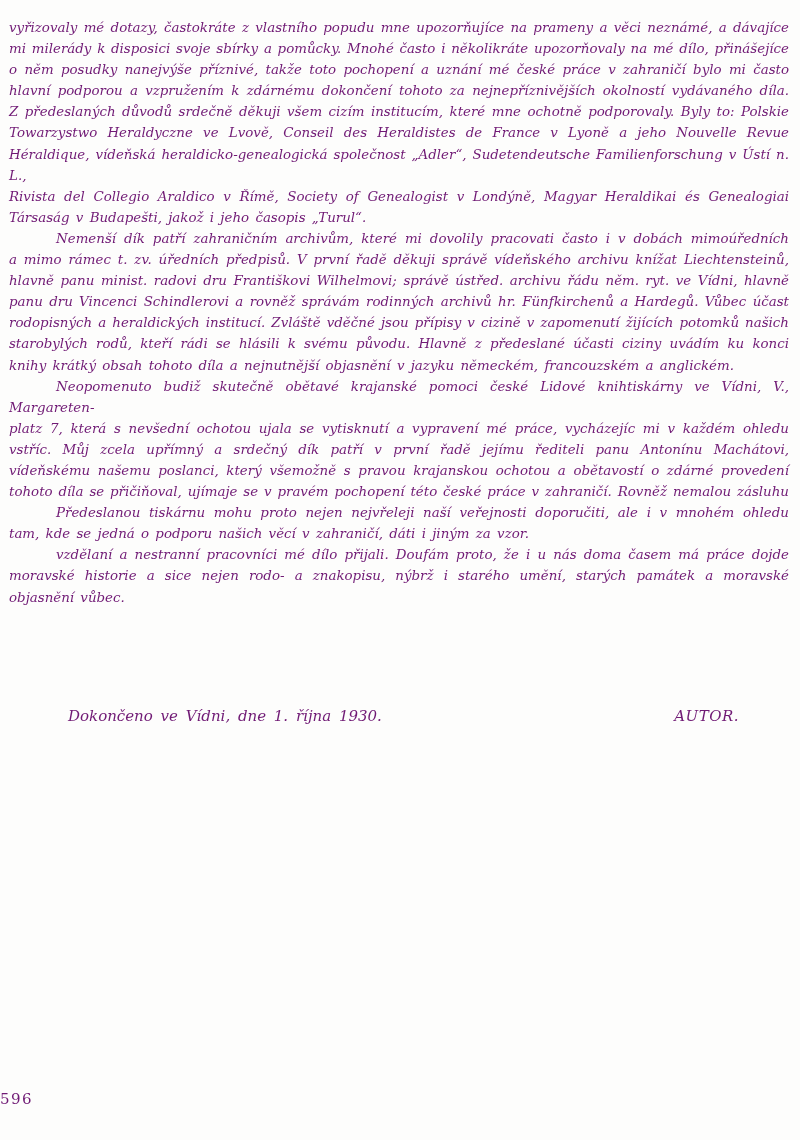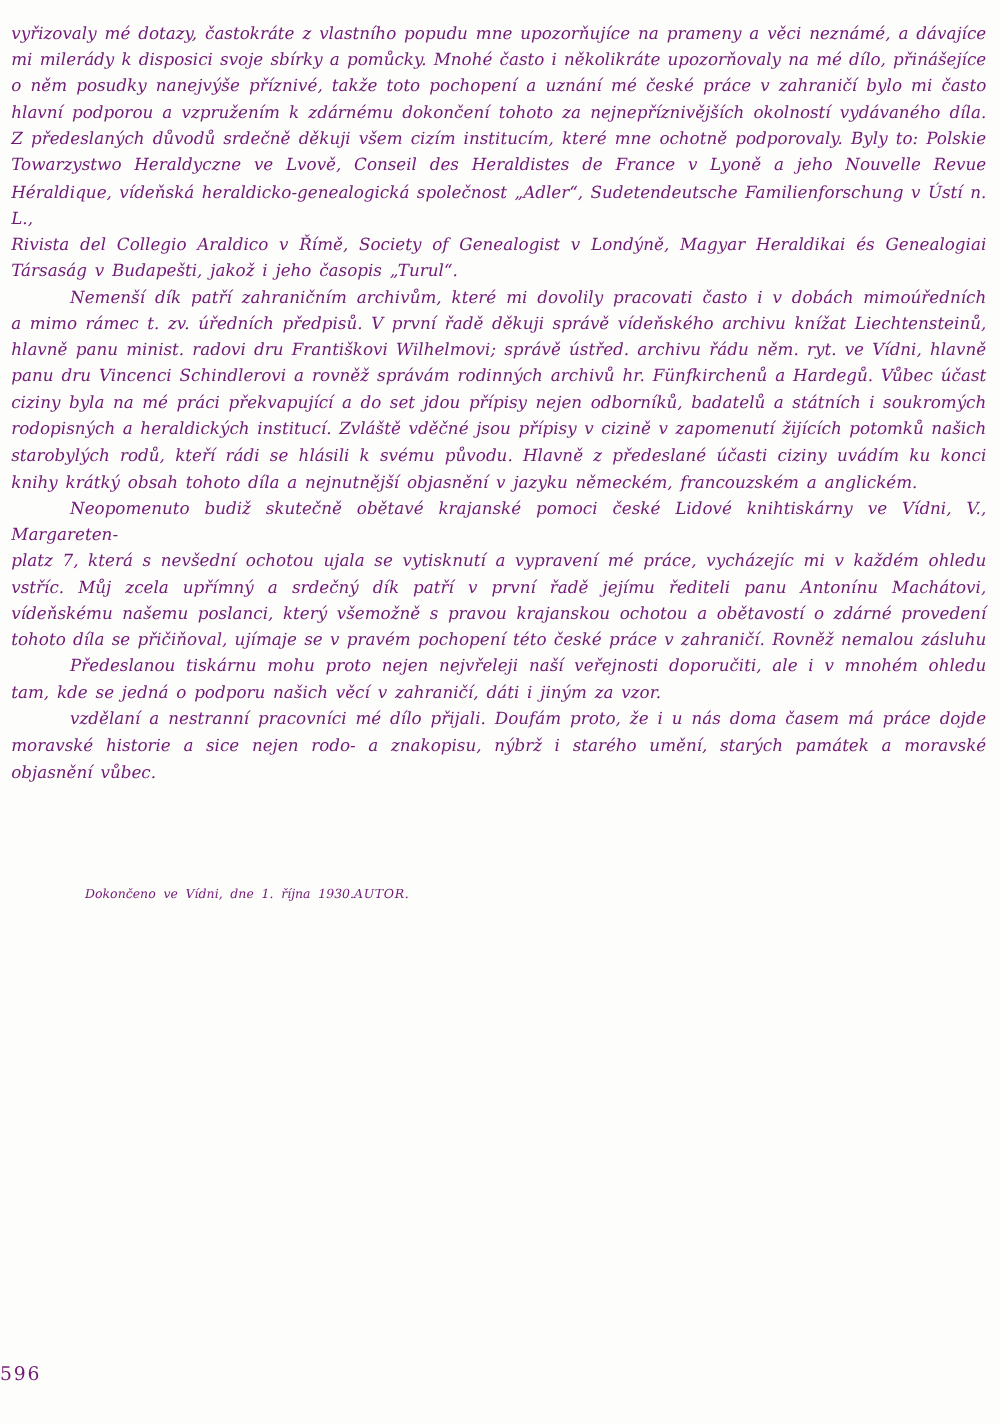--- a/index.html
+++ b/index.html
@@ -38,22 +38,23 @@
     -moz-text-align-last: left;
     word-spacing: 2px;
   }
   .p-indent .line:first-child { text-indent: 47px; }
   .closing {
     position: absolute;
     top: 706px;
     left: 9px;
     width: 780px;
     display: flex;
+    justify-content: space-between;
     align-items: baseline;
-    font-size: 10px;
+    font-size: 15px;
     line-height: 20px;
   }
   .closing .date { margin-left: 59px; word-spacing: 3px; }
   .closing .author { margin-right: 50px; letter-spacing: 0.5px; }
   .page-number {
     position: absolute;
     top: 1090px;
     left: 0;
     width: 100%;
     text-align: left;
@@ -76,21 +77,20 @@
         <div class="line">Towarzystwo Heraldyczne ve Lvově, Conseil des Heraldistes de France v Lyoně a jeho Nouvelle Revue</div>
         <div class="line">Héraldique, vídeňská heraldicko-genealogická společnost „Adler“, Sudetendeutsche Familienforschung v Ústí n. L.,</div>
         <div class="line">Rivista del Collegio Araldico v Římě, Society of Genealogist v Londýně, Magyar Heraldikai és Genealogiai</div>
         <div class="line last">Társaság v Budapešti, jakož i jeho časopis „Turul“.</div>
       </div>
       <div class="paragraph p-indent">
         <div class="line">Nemenší dík patří zahraničním archivům, které mi dovolily pracovati často i v dobách mimoúředních</div>
         <div class="line">a mimo rámec t. zv. úředních předpisů. V první řadě děkuji správě vídeňského archivu knížat Liechtensteinů,</div>
         <div class="line">hlavně panu minist. radovi dru Františkovi Wilhelmovi; správě ústřed. archivu řádu něm. ryt. ve Vídni, hlavně</div>
         <div class="line">panu dru Vincenci Schindlerovi a rovněž správám rodinných archivů hr. Fünfkirchenů a Hardegů. Vůbec účast</div>
-        <div class="line">ciziny byla na mé práci překvapující a do set jdou přípisy nejen odborníků, badatelů a státních i soukromých</div>
         <div class="line">rodopisných a heraldických institucí. Zvláště vděčné jsou přípisy v cizině v zapomenutí žijících potomků našich</div>
         <div class="line">starobylých rodů, kteří rádi se hlásili k svému původu. Hlavně z předeslané účasti ciziny uvádím ku konci</div>
         <div class="line last">knihy krátký obsah tohoto díla a nejnutnější objasnění v jazyku německém, francouzském a anglickém.</div>
       </div>
       <div class="paragraph p-indent">
         <div class="line">Neopomenuto budiž skutečně obětavé krajanské pomoci české Lidové knihtiskárny ve Vídni, V., Margareten-</div>
         <div class="line">platz 7, která s nevšední ochotou ujala se vytisknutí a vypravení mé práce, vycházejíc mi v každém ohledu</div>
         <div class="line">vstříc. Můj zcela upřímný a srdečný dík patří v první řadě jejímu řediteli panu Antonínu Machátovi,</div>
         <div class="line">vídeňskému našemu poslanci, který všemožně s pravou krajanskou ochotou a obětavostí o zdárné provedení</div>
         <div class="line">tohoto díla se přičiňoval, ujímaje se v pravém pochopení této české práce v zahraničí. Rovněž nemalou zásluhu</div>

